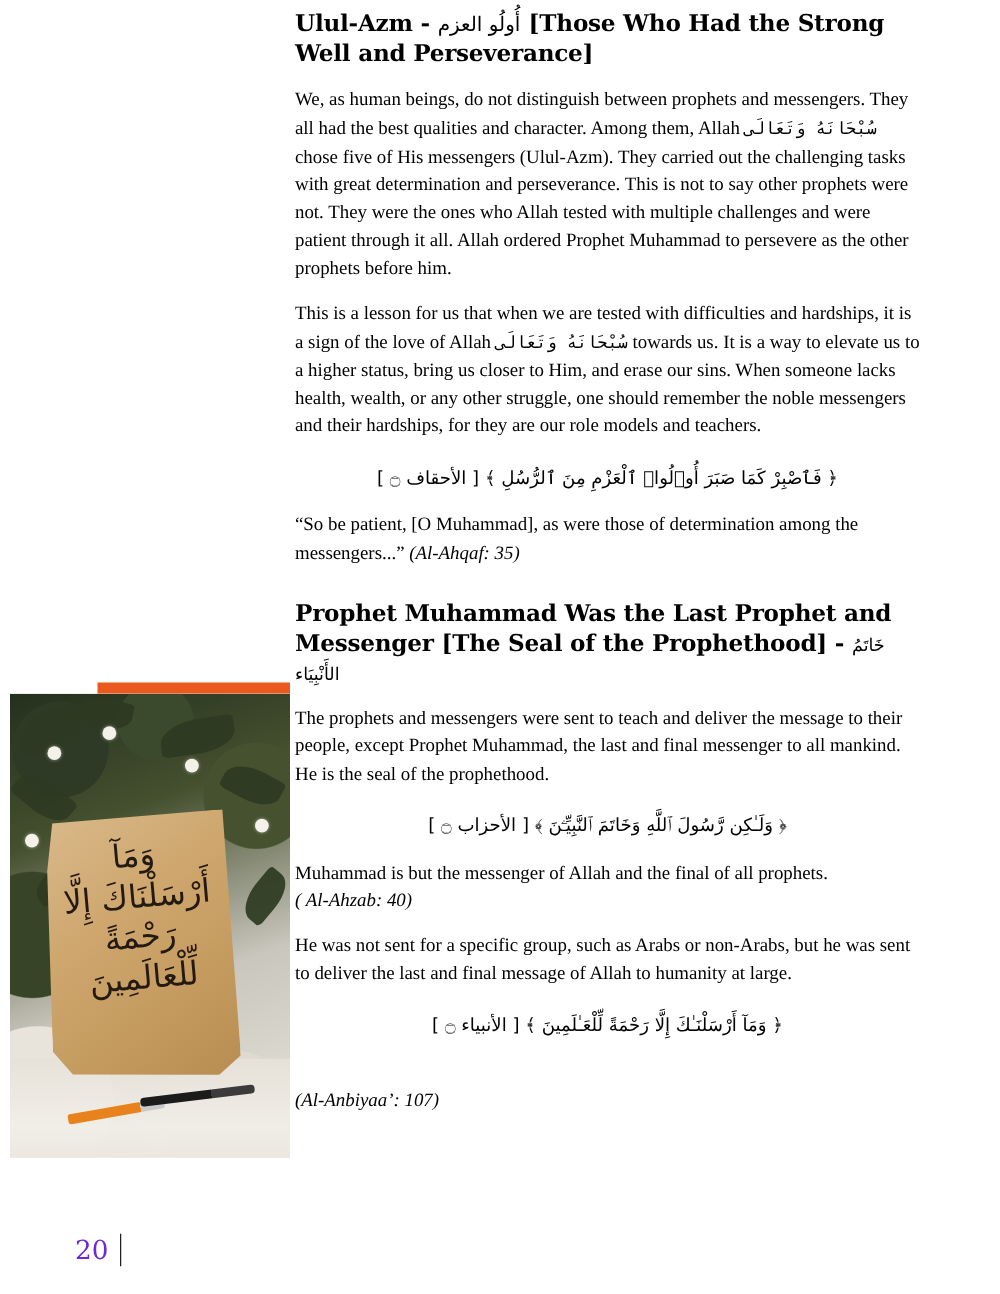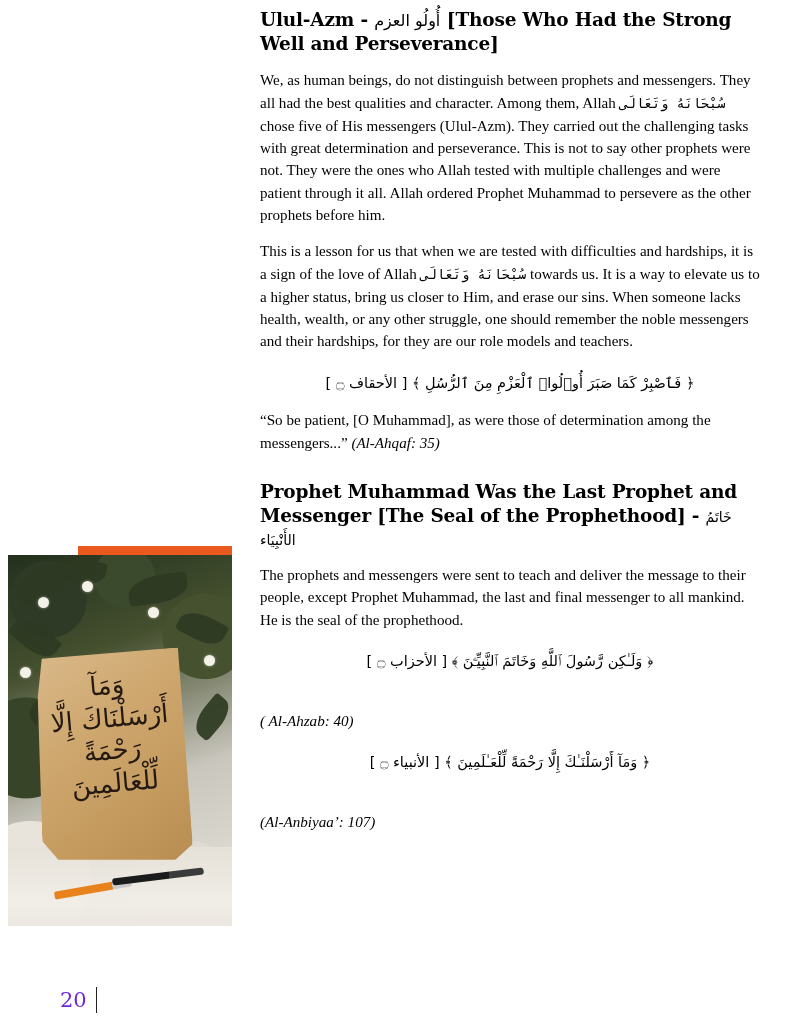--- a/index.html
+++ b/index.html
@@ -18,21 +18,21 @@
 
   .page {
     position: relative;
     width: 800px;
     height: 1035px;
   }
 
   
   .content {
     position: absolute;
-    left: 260px;
+    left: 236px;
     top: 8px;
     width: 500px;
   }
 
   h1.section-title {
     font-family: "DejaVu Serif", serif;
     font-weight: bold;
     font-size: 18.5px;
     line-height: 1.28;
     margin: 0 0 14px 0;
@@ -254,22 +254,23 @@
     <div class="ayah">﴿ فَٱصْبِرْ كَمَا صَبَرَ أُو۟لُوا۟ ٱلْعَزْمِ مِنَ ٱلرُّسُلِ ﴾ [ الأحقاف ۝ ]</div>
 
     <p class="translation"><span>“So be patient, [O Muhammad], as were those of determination among the messengers...” </span><span class="ref">(Al-Ahqaf: 35)</span></p>
 
     <h1 class="section-title second"><span>Prophet Muhammad Was the Last Prophet and Messenger </span><span>[The Seal of the Prophethood] - </span><span class="ar-inline small">خَاتَمُ الأَنْبِيَاء</span></h1>
 
     <p class="body">The prophets and messengers were sent to teach and deliver the message to their people, except Prophet Muhammad, the last and final messenger to all mankind. He is the seal of the prophethood.</p>
 
     <div class="ayah">﴿ وَلَـٰكِن رَّسُولَ ٱللَّهِ وَخَاتَمَ ٱلنَّبِيِّـۧنَ ﴾ [ الأحزاب ۝ ]</div>
 
-    <p class="translation"><br><span class="ref">( Al-Ahzab: 40)</span></p>
-
+    <p class="translation"><span>Muhammad is but the messenger of Allah and the final of all prophets. </span><br><span class="ref">( Al-Ahzab: 40)</span></p>
+
+    <p class="body">He was not sent for a specific group, such as Arabs or non-Arabs, but he was sent to deliver the last and final message of Allah to humanity at large.</p>
 
     <div class="ayah">﴿ وَمَآ أَرْسَلْنَـٰكَ إِلَّا رَحْمَةً لِّلْعَـٰلَمِينَ ﴾ [ الأنبياء ۝ ]</div>
 
     <p class="translation"><br><span class="ref">(Al-Anbiyaa’: 107)</span></p>
 
   </div>
 
   <div class="footer">
     <div class="page-num">20</div>
     <div class="rule"></div>

